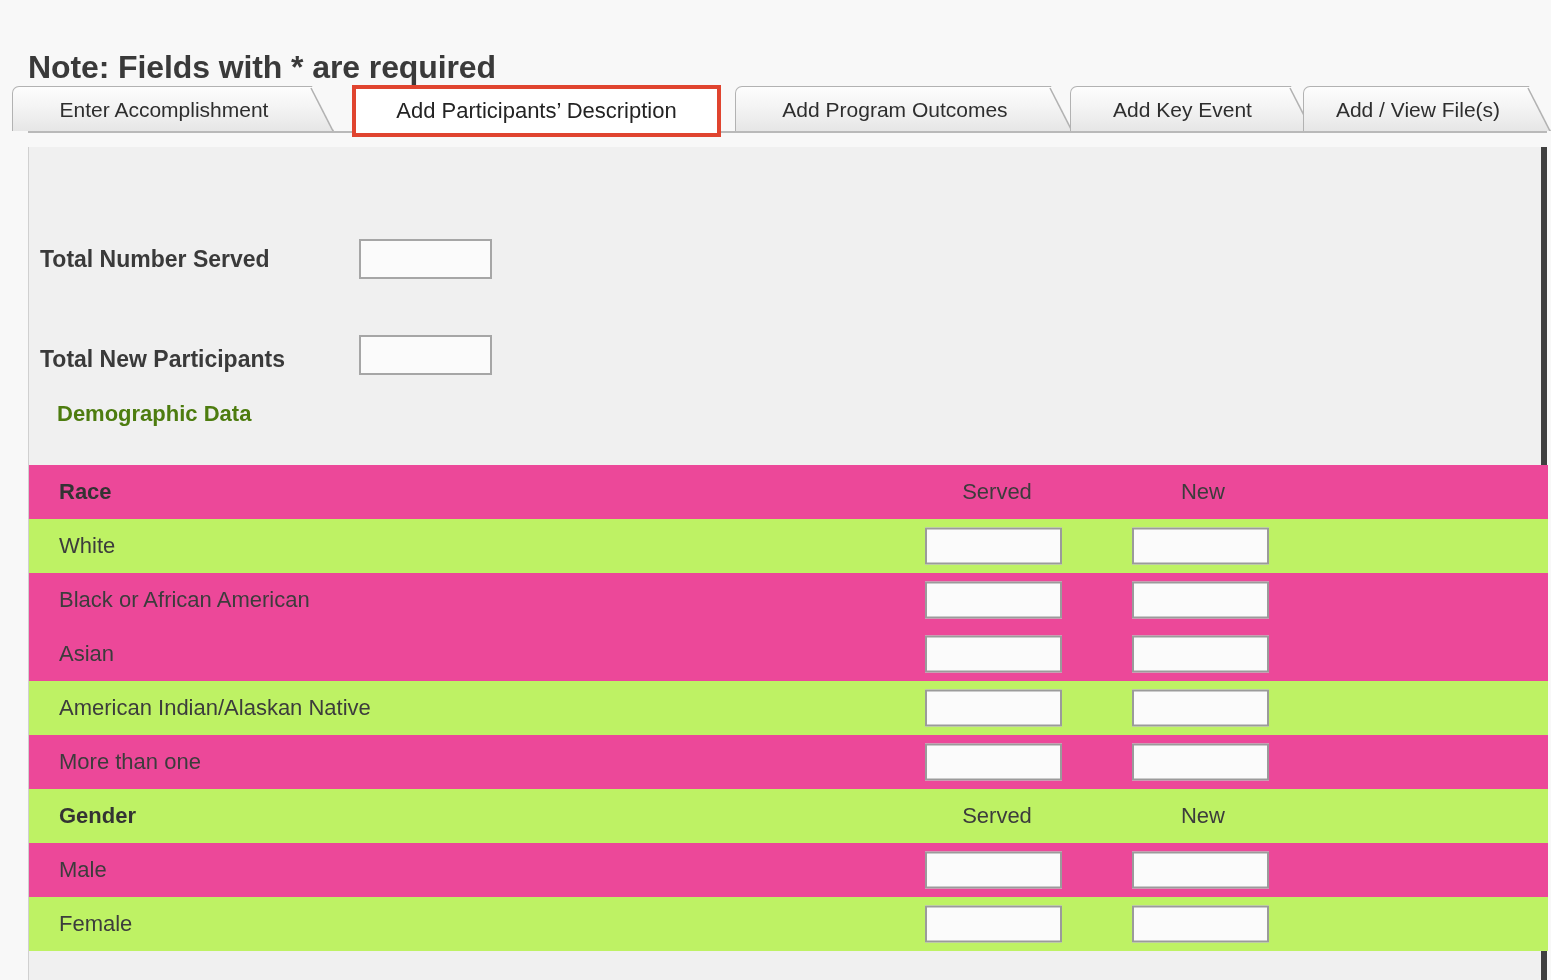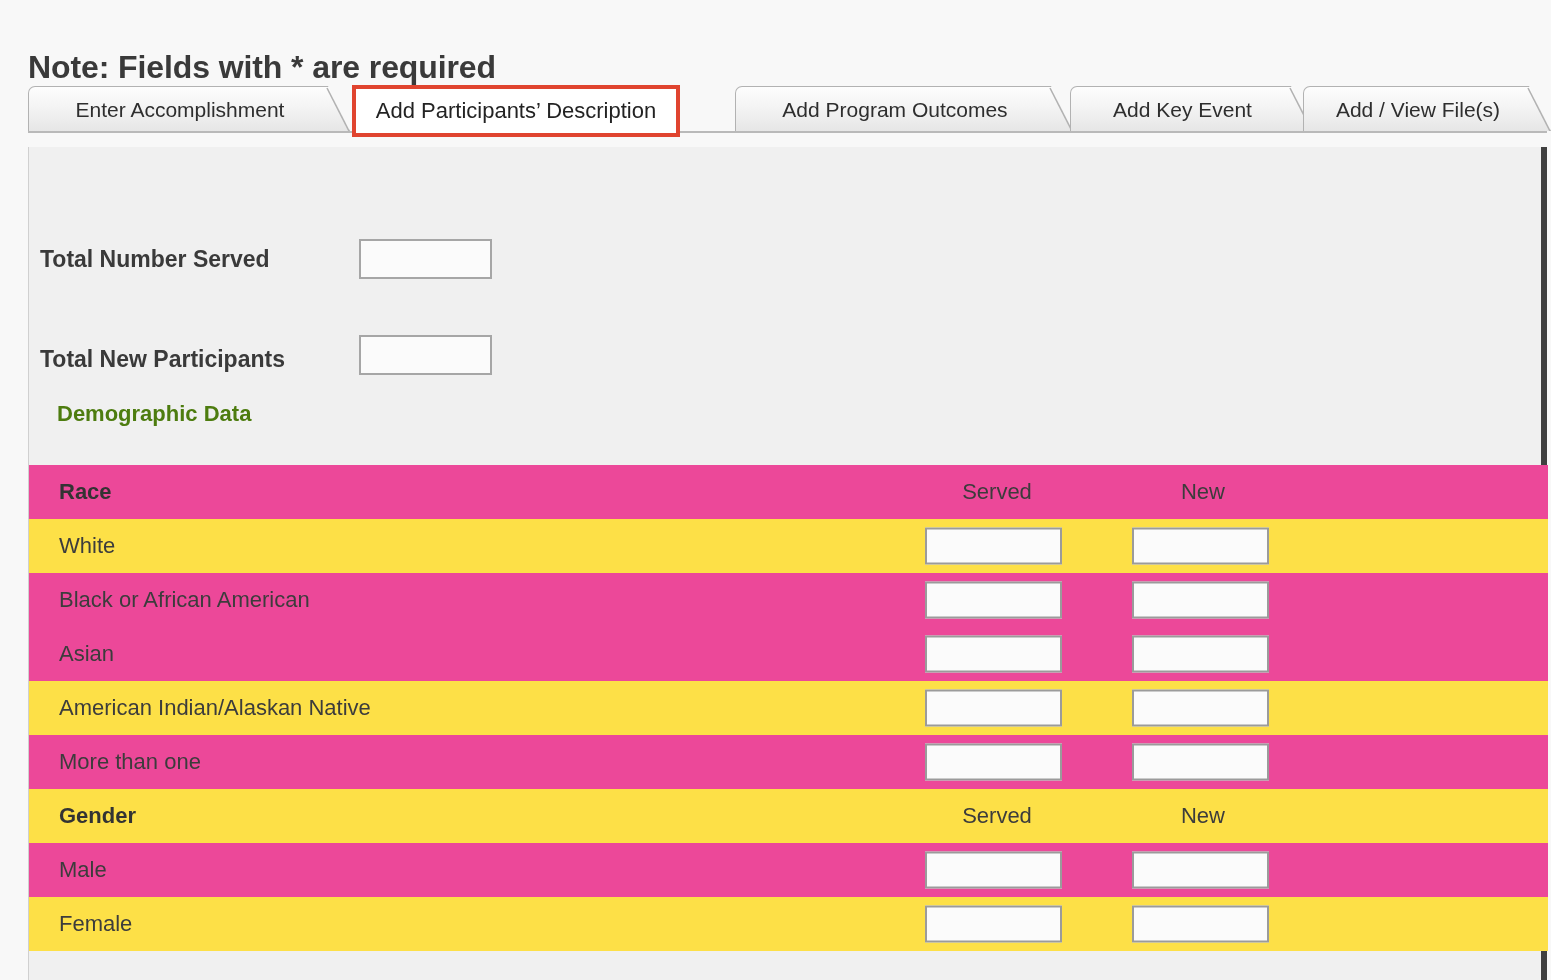--- a/index.html
+++ b/index.html
@@ -159,21 +159,21 @@
     left: 0px;
     top: 318px;
     width: 1519px;
   }
   .row {
     position: relative;
     height: 54px;
     width: 1519px;
   }
   .row.shade-a { background: #ec4899; }
-  .row.shade-b { background: #fde047; }
+  .row.shade-b { background: #bef264; }
 
   .row .rowlabel {
     position: absolute;
     left: 30px;
     top: 50%;
     transform: translateY(-50%);
     font-size: 22px;
     color: #3c3c3c;
     white-space: nowrap;
   }
@@ -214,30 +214,30 @@
 </head>
 <body>
 
 <div id="page">
 
   <div class="note">Note: Fields with * are required</div>
 
   <div class="tabbar">
     <div class="tabbar-baseline"></div>
 
-    <div class="tab" id="tab-0" style="left:28px; width:322px;">
+    <div class="tab" id="tab-0" style="left:12px; width:322px;">
       <span class="tab-label">Enter Accomplishment</span>
       <span class="tab-slant">
         <svg width="24" height="45" viewBox="0 0 24 45">
           <path d="M1,1 L23,44" stroke="#b2b2b2" stroke-width="1.6" fill="none"></path>
         </svg>
       </span>
     </div>
 
-    <div class="tab active" id="tab-1" style="left:352px; width:328px;">
+    <div class="tab active" id="tab-1" style="left:352px; width:369px;">
       <span class="tab-label">Add Participants’ Description</span>
     </div>
 
     <div class="tab" id="tab-2" style="left:735px; width:338px;align-items:center;">
       <span class="tab-label">Add Program Outcomes</span>
       <span class="tab-slant">
         <svg width="24" height="45" viewBox="0 0 24 45">
           <path d="M1,1 L23,44" stroke="#b2b2b2" stroke-width="1.6" fill="none"></path>
         </svg>
       </span>

